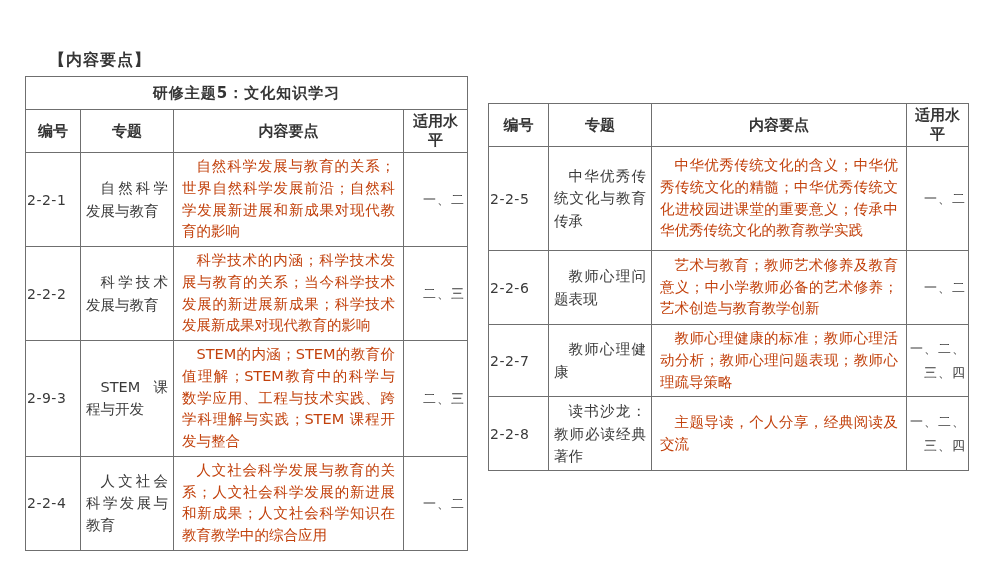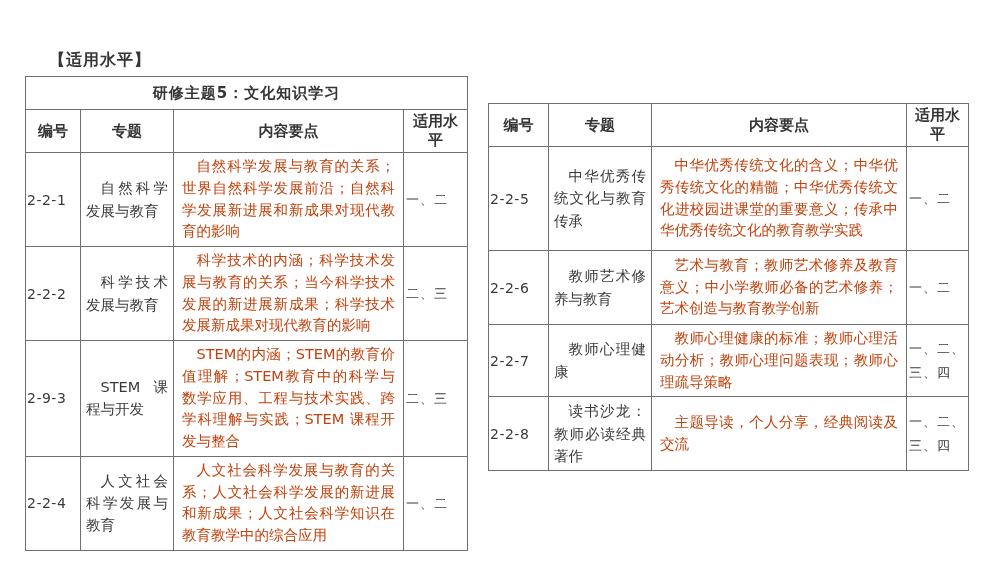--- a/index.html
+++ b/index.html
@@ -47,30 +47,30 @@
     font-size:14.5px;padding:2px 5px;line-height:1.55;
     text-align:justify;text-justify:inter-character;
     text-indent:1em;color:#3a3a3a;
   }
   td.content-cell{
     font-size:14.5px;padding:3px 8px;line-height:1.5;
     text-align:justify;text-justify:inter-character;
     text-indent:1em;color:#c2410c;
   }
   td.level-cell{
-    text-align:left;font-size:13px;padding:0 2px;
+    text-align:right;font-size:13px;padding:0 2px;
     letter-spacing:1px;line-height:1.8;color:#3a3a3a;
   }
 </style>
 </head>
 <body>
 
 <div class="page">
 
-  <div class="section-header">【适用水平】</div>
+  <div class="section-header">【内容要点】</div>
 
   <table class="doc-table left-table">
     <colgroup>
       <col style="width:55px">
         <col style="width:93px">
         <col style="width:230px">
         <col style="width:64px">
     </colgroup>
     <tbody>
         <tr style="height:33px">
@@ -124,21 +124,21 @@
       <th class="col-h">适用水平</th>
     </tr>
     <tr style="height:104px">
       <td class="id-cell">2-2-5</td>
       <td class="topic-cell">中华优秀传统文化与教育传承</td>
       <td class="content-cell">中华优秀传统文化的含义；中华优秀传统文化的精髓；中华优秀传统文化进校园进课堂的重要意义；传承中华优秀传统文化的教育教学实践</td>
       <td class="level-cell">一、二</td>
     </tr>
     <tr style="height:74px">
       <td class="id-cell">2-2-6</td>
-      <td class="topic-cell">教师艺术修养与教育</td>
+      <td class="topic-cell">教师心理问题表现</td>
       <td class="content-cell">艺术与教育；教师艺术修养及教育意义；中小学教师必备的艺术修养；艺术创造与教育教学创新</td>
       <td class="level-cell">一、二</td>
     </tr>
     <tr style="height:72px">
       <td class="id-cell">2-2-7</td>
       <td class="topic-cell">教师心理健康</td>
       <td class="content-cell">教师心理健康的标准；教师心理活动分析；教师心理问题表现；教师心理疏导策略</td>
       <td class="level-cell">一、二、三、四</td>
     </tr>
     <tr style="height:74px">

